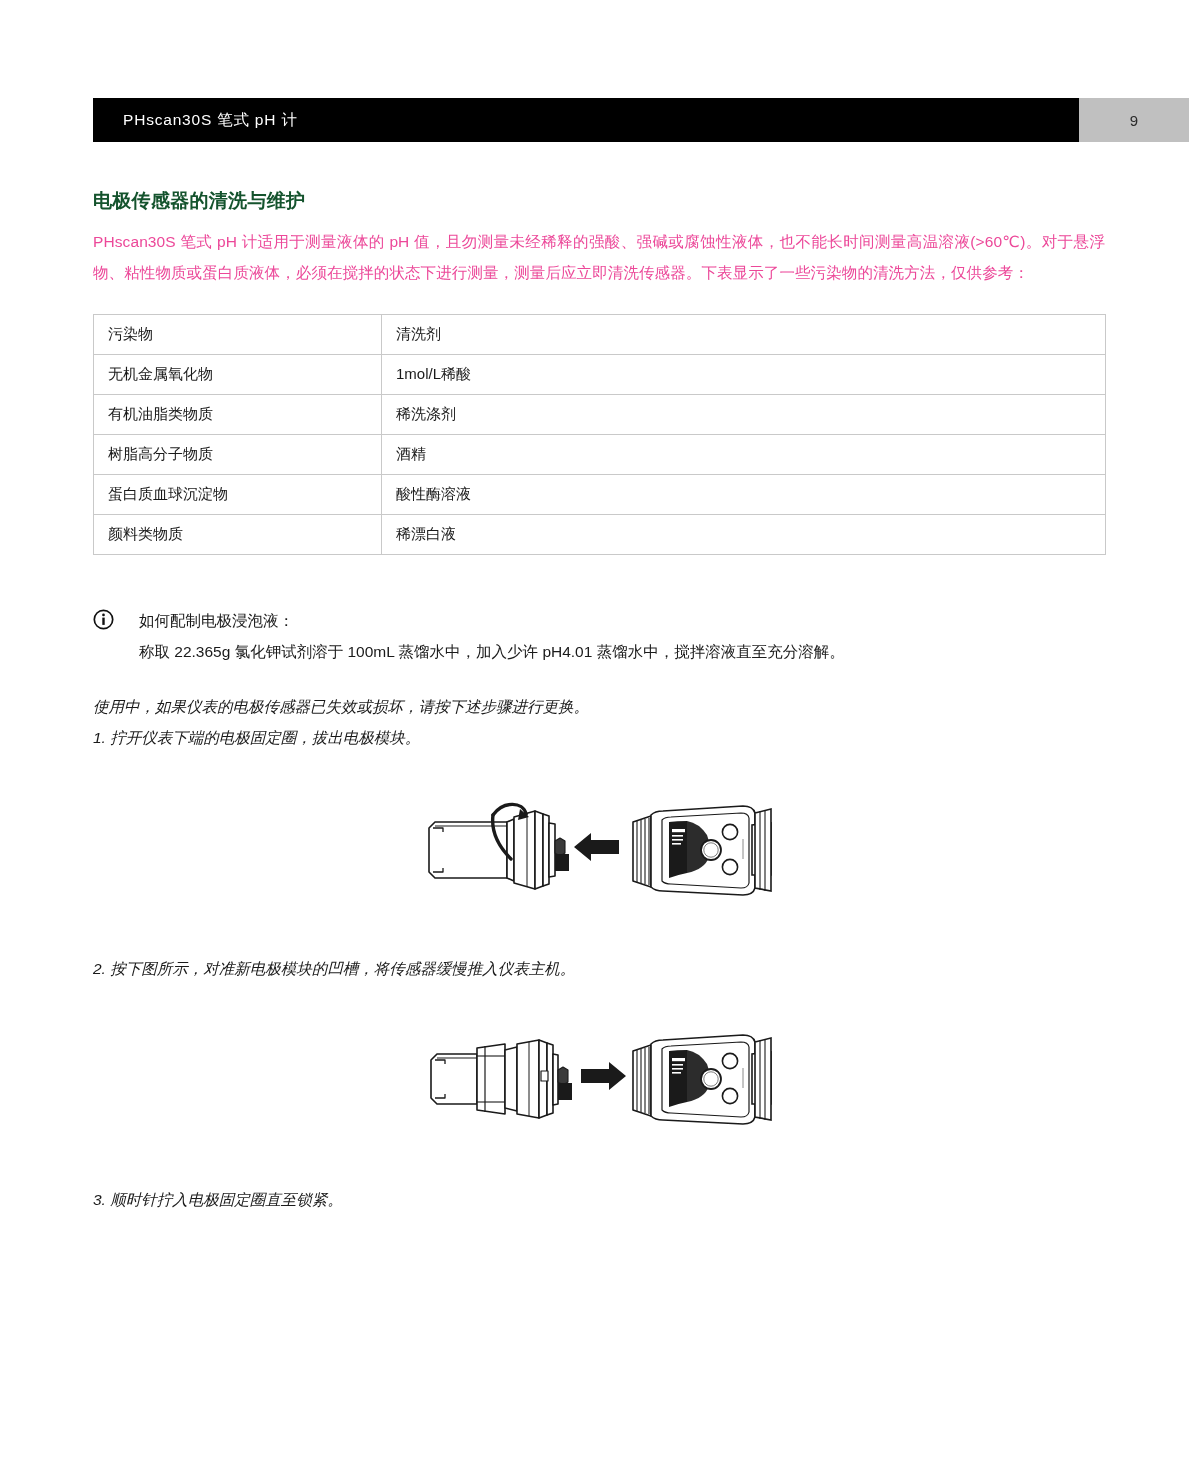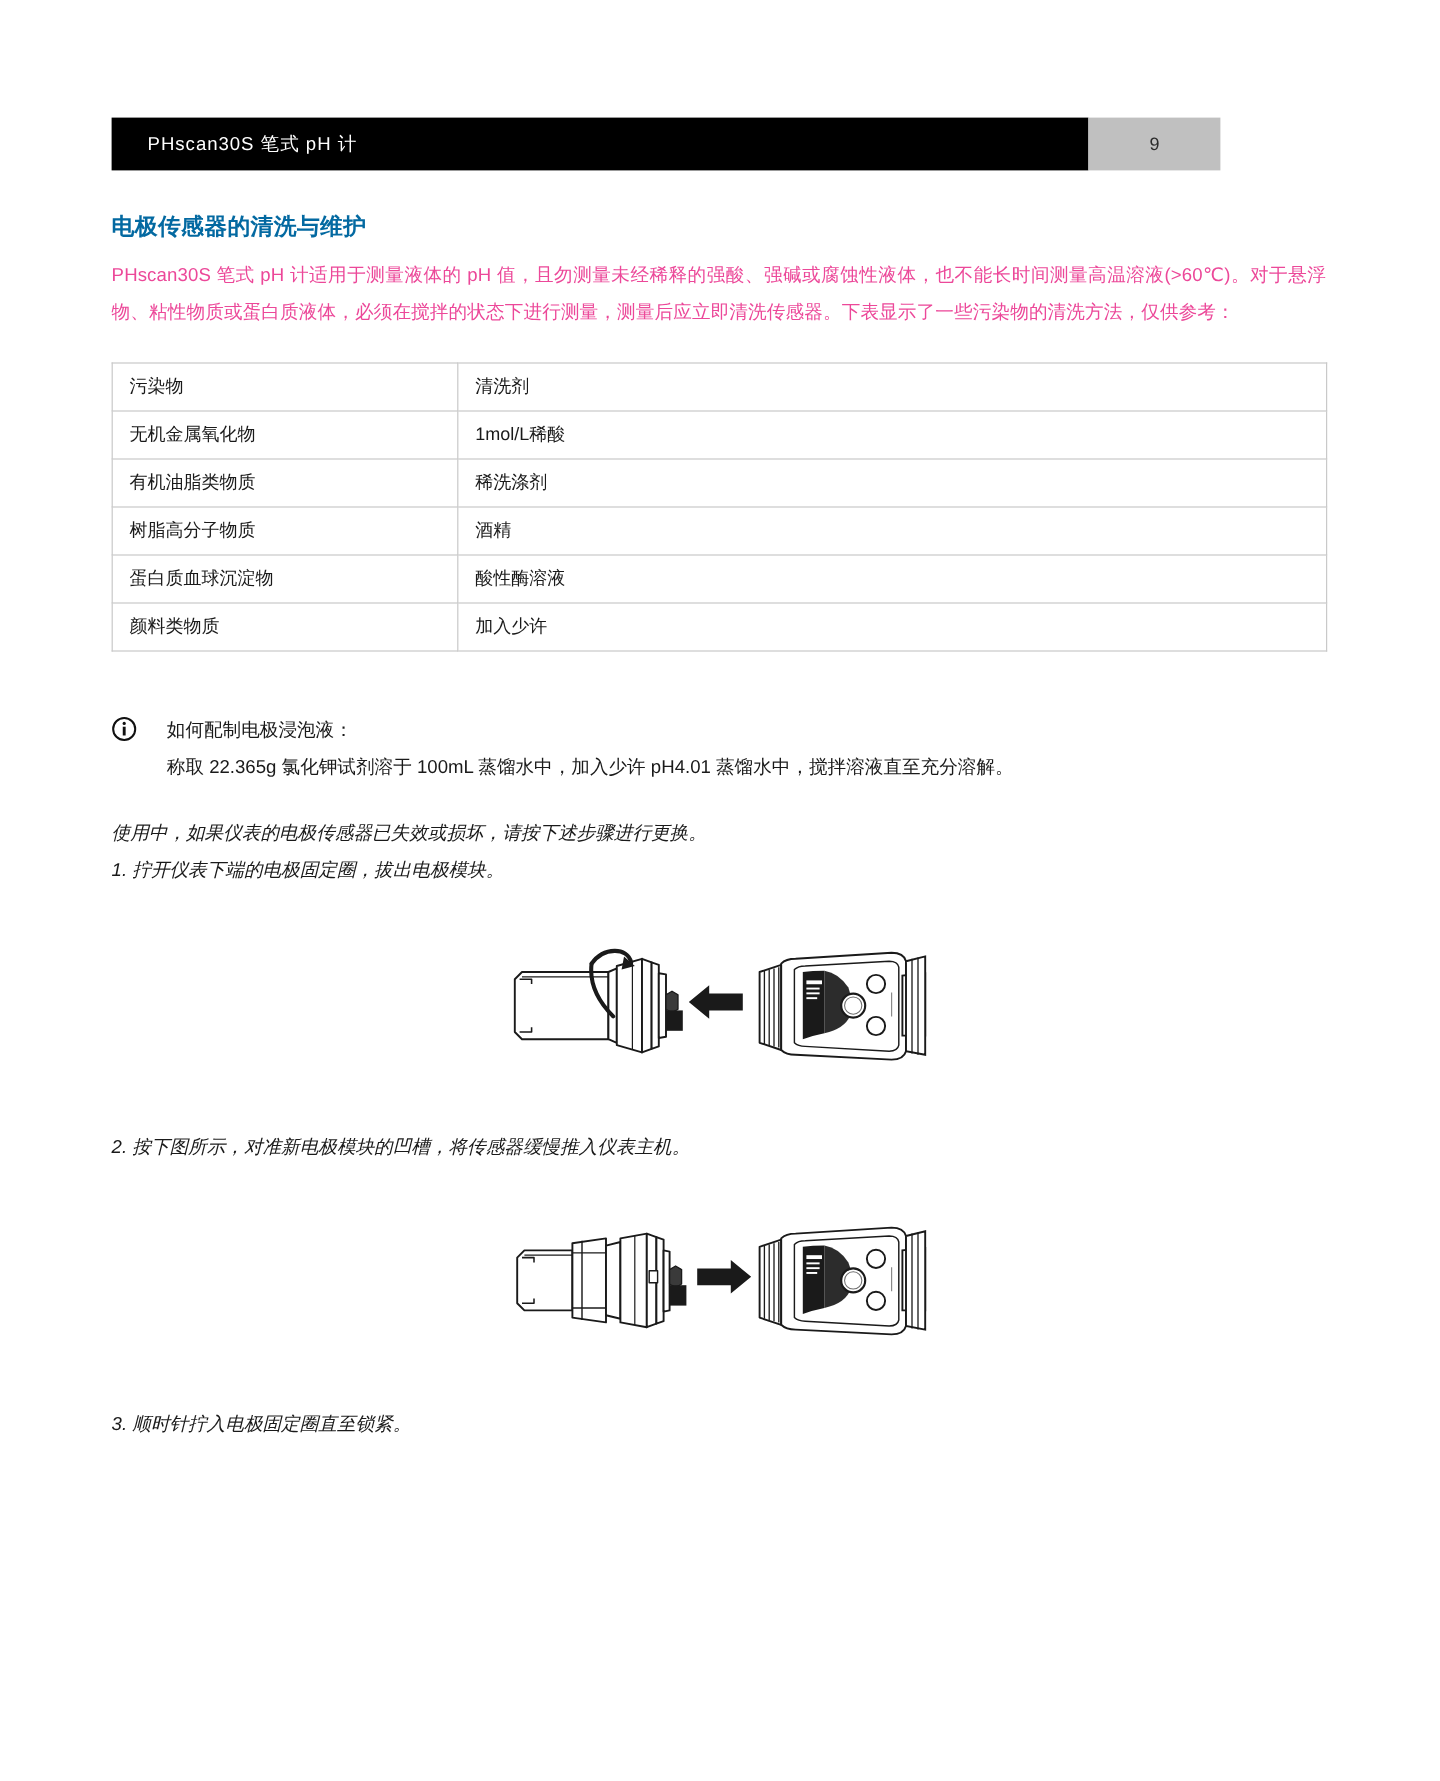--- a/index.html
+++ b/index.html
@@ -21,21 +21,21 @@
     width: 1200px;
     height: 1484px;
     box-sizing: border-box;
   }
 
   
   .header {
     position: absolute;
     left: 93px;
     top: 98px;
-    width: 924px;
+    width: 1096px;
     height: 44px;
     display: flex;
     align-items: stretch;
   }
   .header-bar {
     background: #000000;
     flex: 1 1 auto;
     display: flex;
     align-items: center;
     padding-left: 30px;
@@ -63,23 +63,23 @@
   .content {
     position: absolute;
     left: 93px;
     top: 176px;
     width: 1012px;
   }
 
   h2.section-title {
     font-size: 19px;
     font-weight: 700;
-    margin: 0 0 12px 0;
+    margin: 12px 0 12px 0;
     letter-spacing: 0.3px;
-    color: #0369a1;
+    color: #14532d;
   }
 
   p.body-text {
     font-size: 15.5px;
     line-height: 31px;
     margin: 0;
     text-align: justify;
     text-justify: inter-character;
     color: #ec4899;
     letter-spacing: 0.1px;
@@ -180,21 +180,21 @@
         <tr>
           <td>树脂高分子物质</td>
           <td>酒精</td>
         </tr>
         <tr>
           <td>蛋白质血球沉淀物</td>
           <td>酸性酶溶液</td>
         </tr>
         <tr>
           <td>颜料类物质</td>
-          <td>加入少许</td>
+          <td>稀漂白液</td>
         </tr>
       </tbody>
     </table>
 
     <div class="gap-a"></div>
 
 
     <div class="gap-b"></div>
 
     <div class="note">

